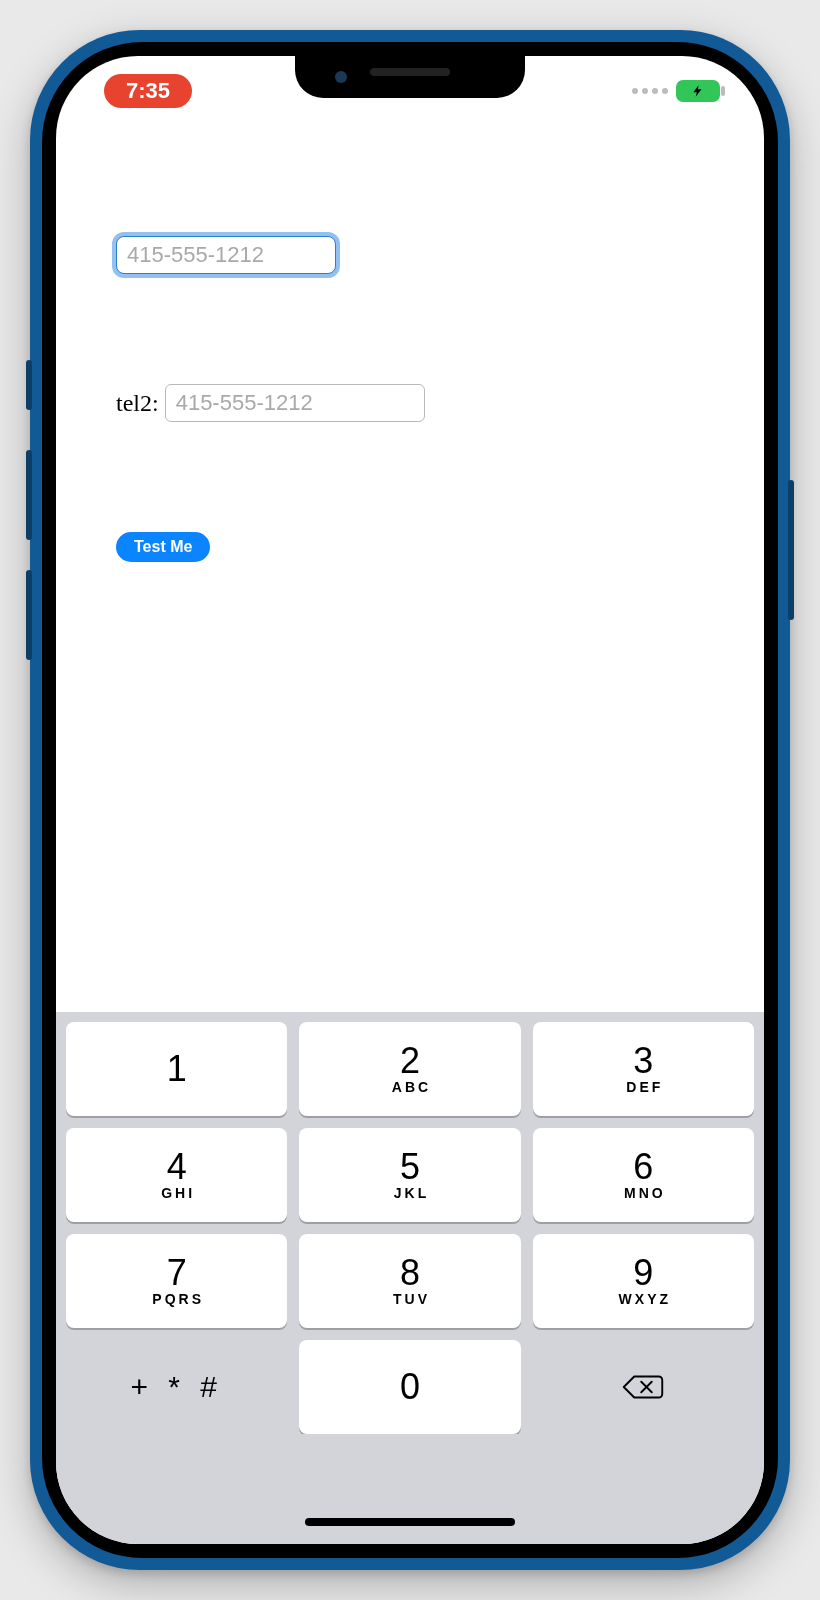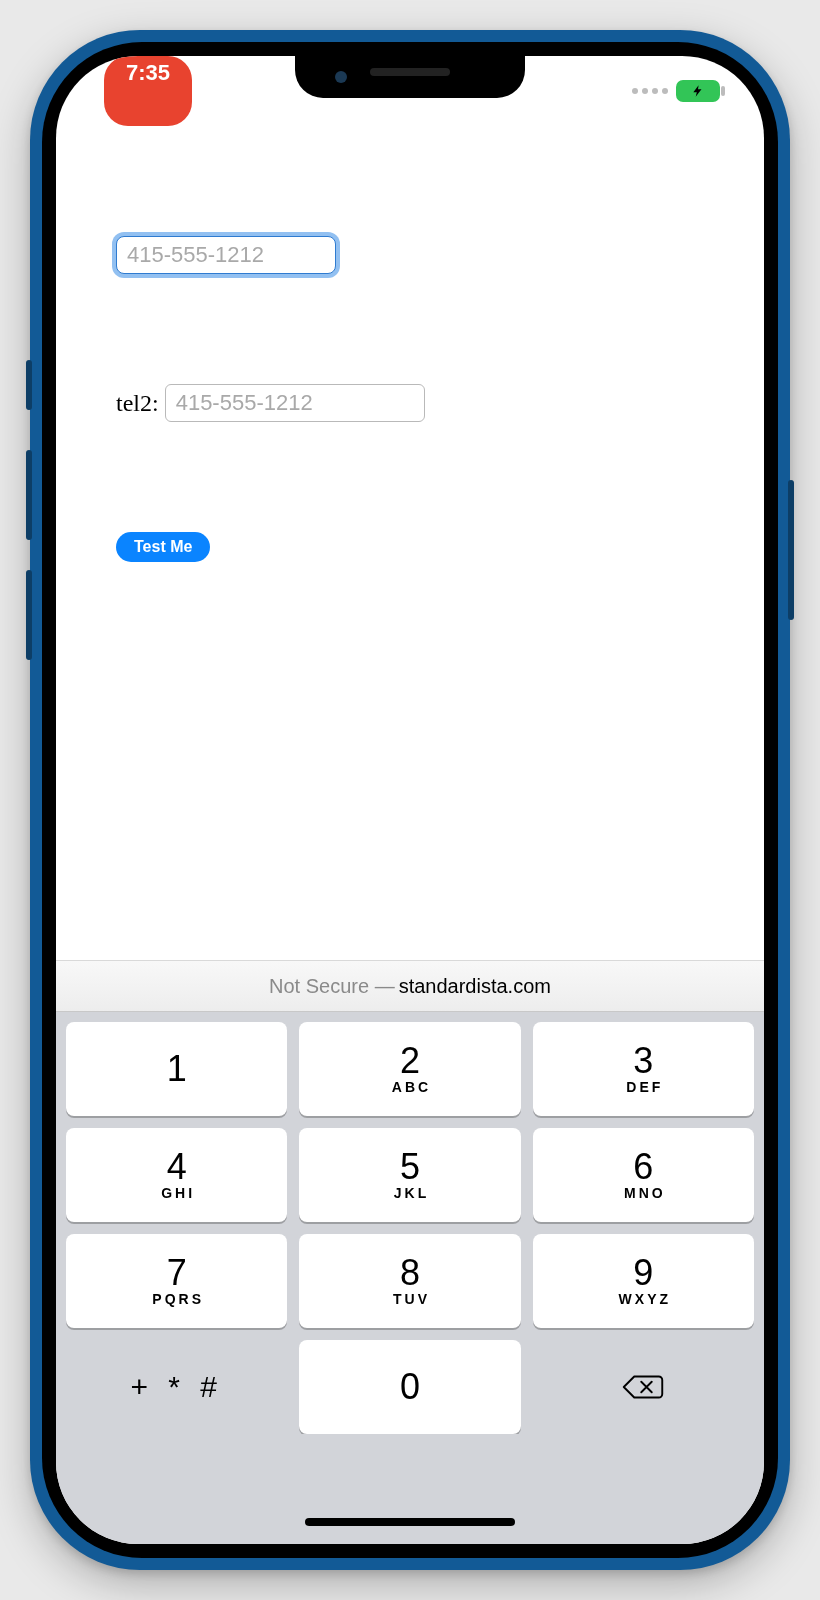--- a/index.html
+++ b/index.html
@@ -48,21 +48,21 @@
   
   .side-btn { position: absolute; background: #0d3e66; border-radius: 4px; }
   .sb-silence { left: -4px; top: 330px; width: 6px; height: 50px; }
   .sb-vol1    { left: -4px; top: 420px; width: 6px; height: 90px; }
   .sb-vol2    { left: -4px; top: 540px; width: 6px; height: 90px; }
   .sb-power   { right: -4px; top: 450px; width: 6px; height: 140px; }
 
   
   .statusbar {
     height: 70px; flex: 0 0 70px;
-    display: flex; justify-content: space-between;
+    display: flex; align-items: center; justify-content: space-between;
     padding: 0 44px 0 48px;
     position: relative; z-index: 40;
   }
   .time-pill {
     background: #e8432f; color: #fff; font-weight: 700;
     font-size: 22px; padding: 4px 22px; border-radius: 24px;
     font-variant-numeric: tabular-nums;
   }
   .status-right { display: flex; align-items: center; gap: 8px; }
   .dots { display: flex; gap: 4px; }
@@ -186,24 +186,20 @@
           <div class="field-row">
             <input class="tel-input focused" style="width: 220px;" type="tel" placeholder="415-555-1212">
           </div>
           <div class="field-row">
             <span>tel2: </span>
             <input class="tel-input" style="width: 260px;" type="tel" placeholder="415-555-1212">
           </div>
           <button class="test-btn">Test Me</button>
         </div>
 
-        <div class="urlbar">
-          <span>Not Secure — </span>
-          <span class="domain">standardista.com</span>
-        </div>
 
 
         <div class="keypad">
           <div class="key">
               <span class="num">1</span>
               <span class="letters"></span>
             </div>
           <div class="key">
               <span class="num">2</span>
               <span class="letters">ABC</span>

